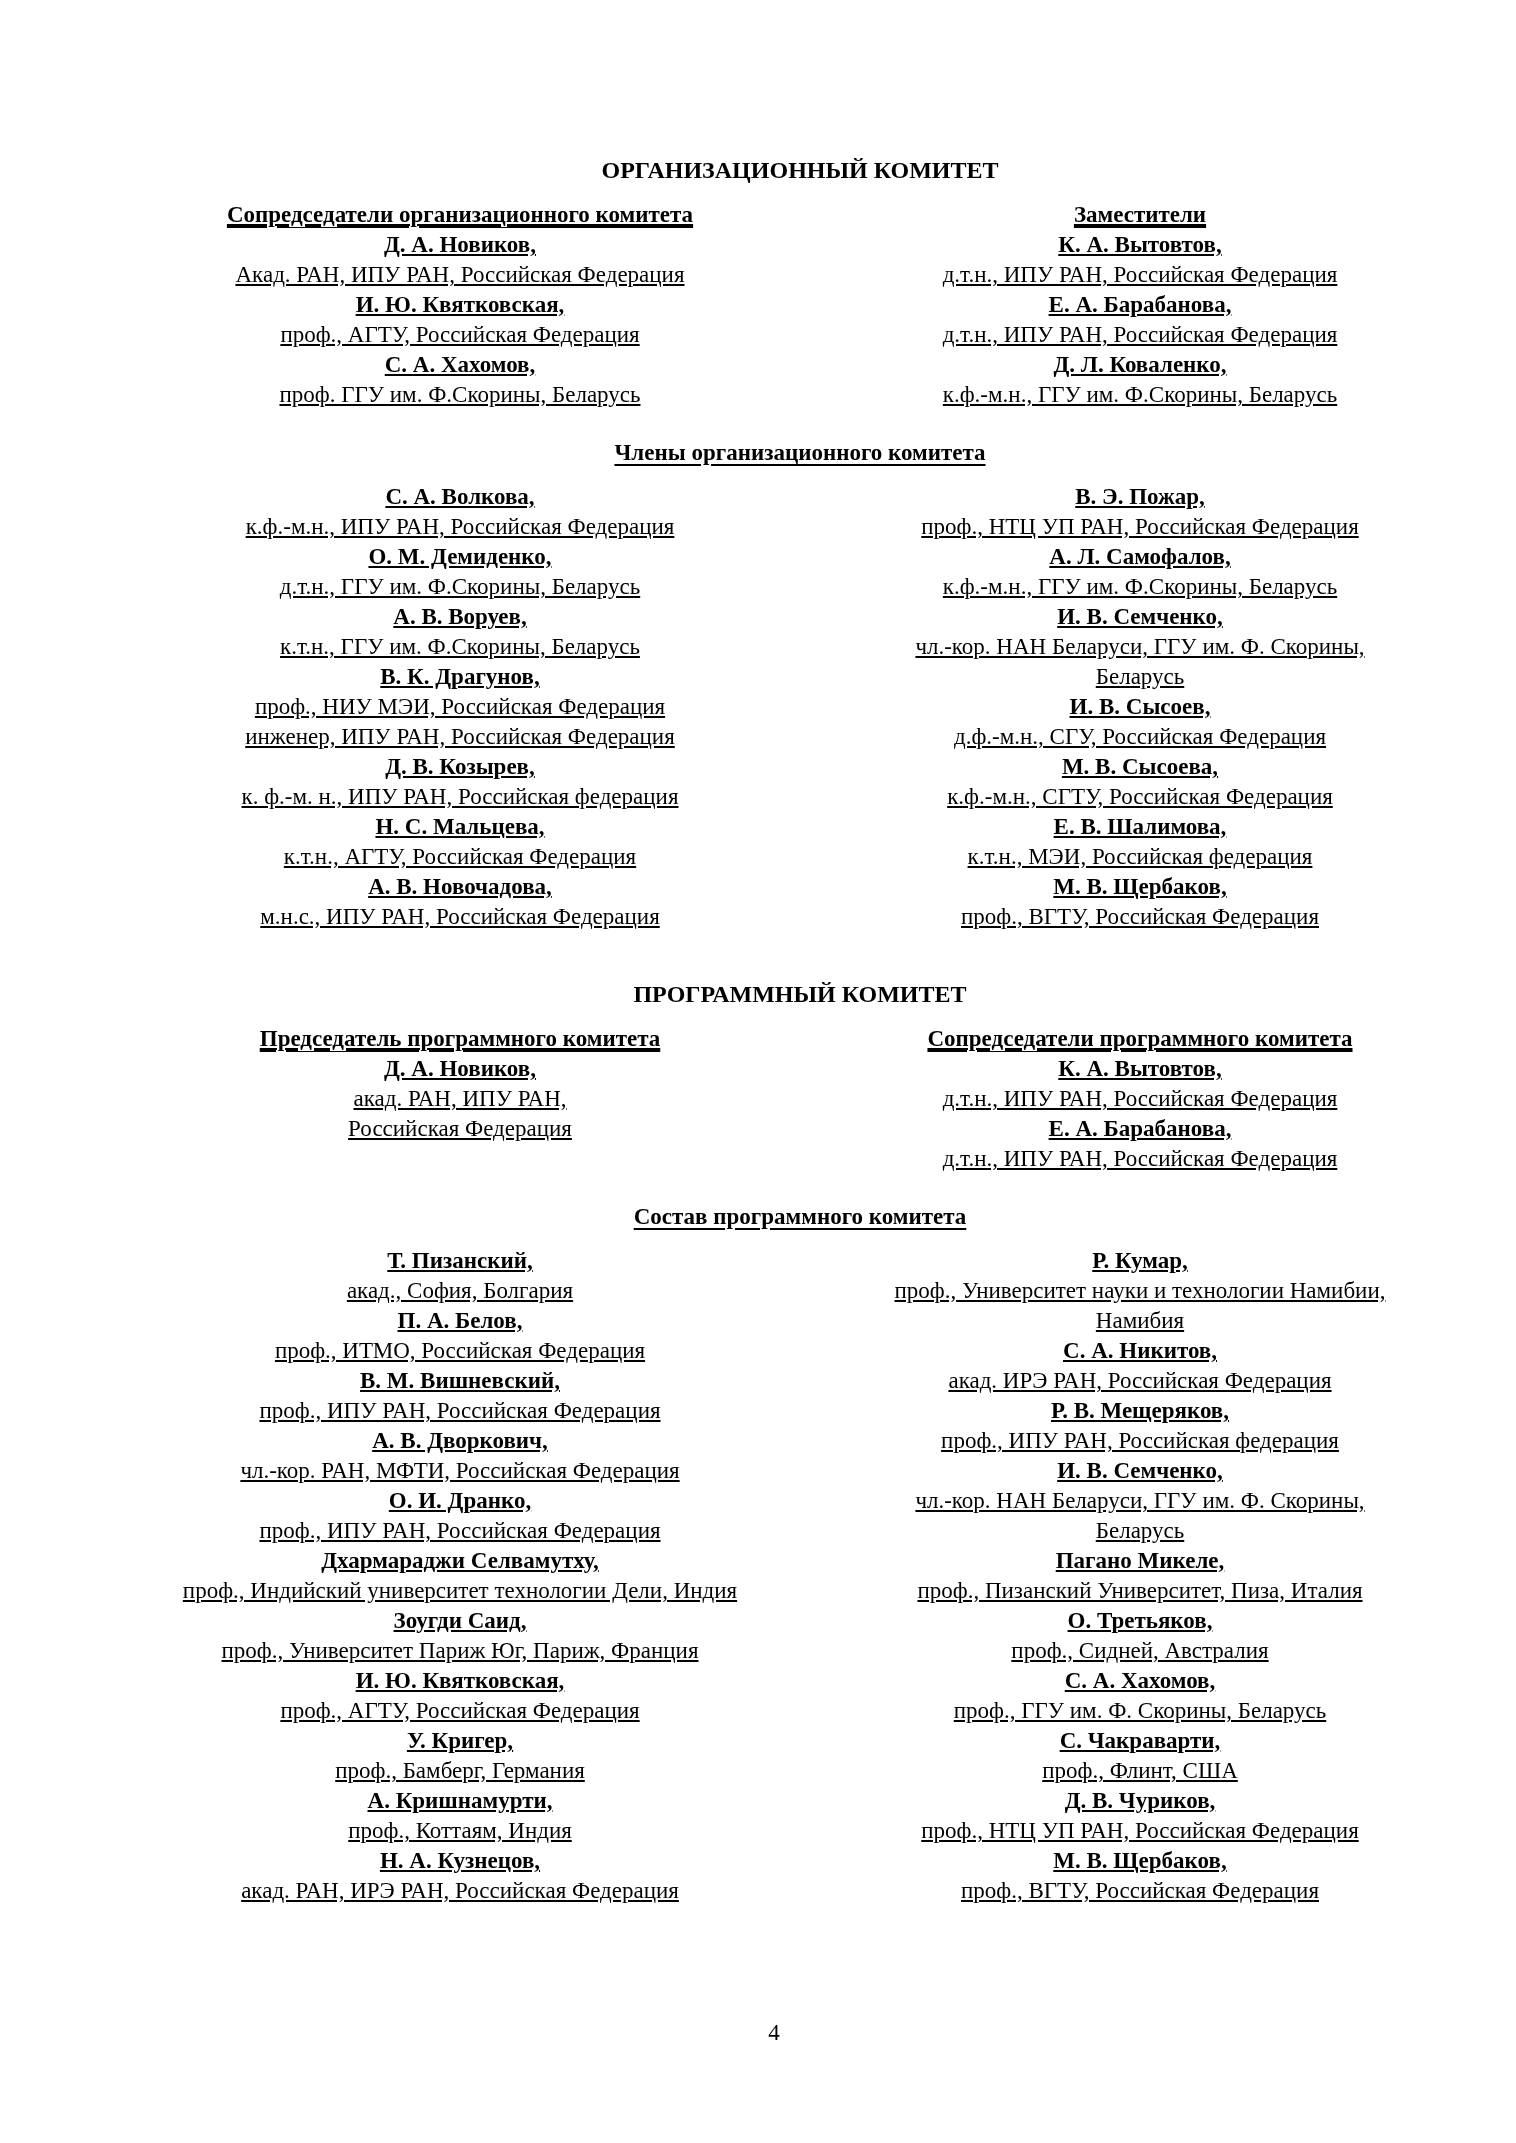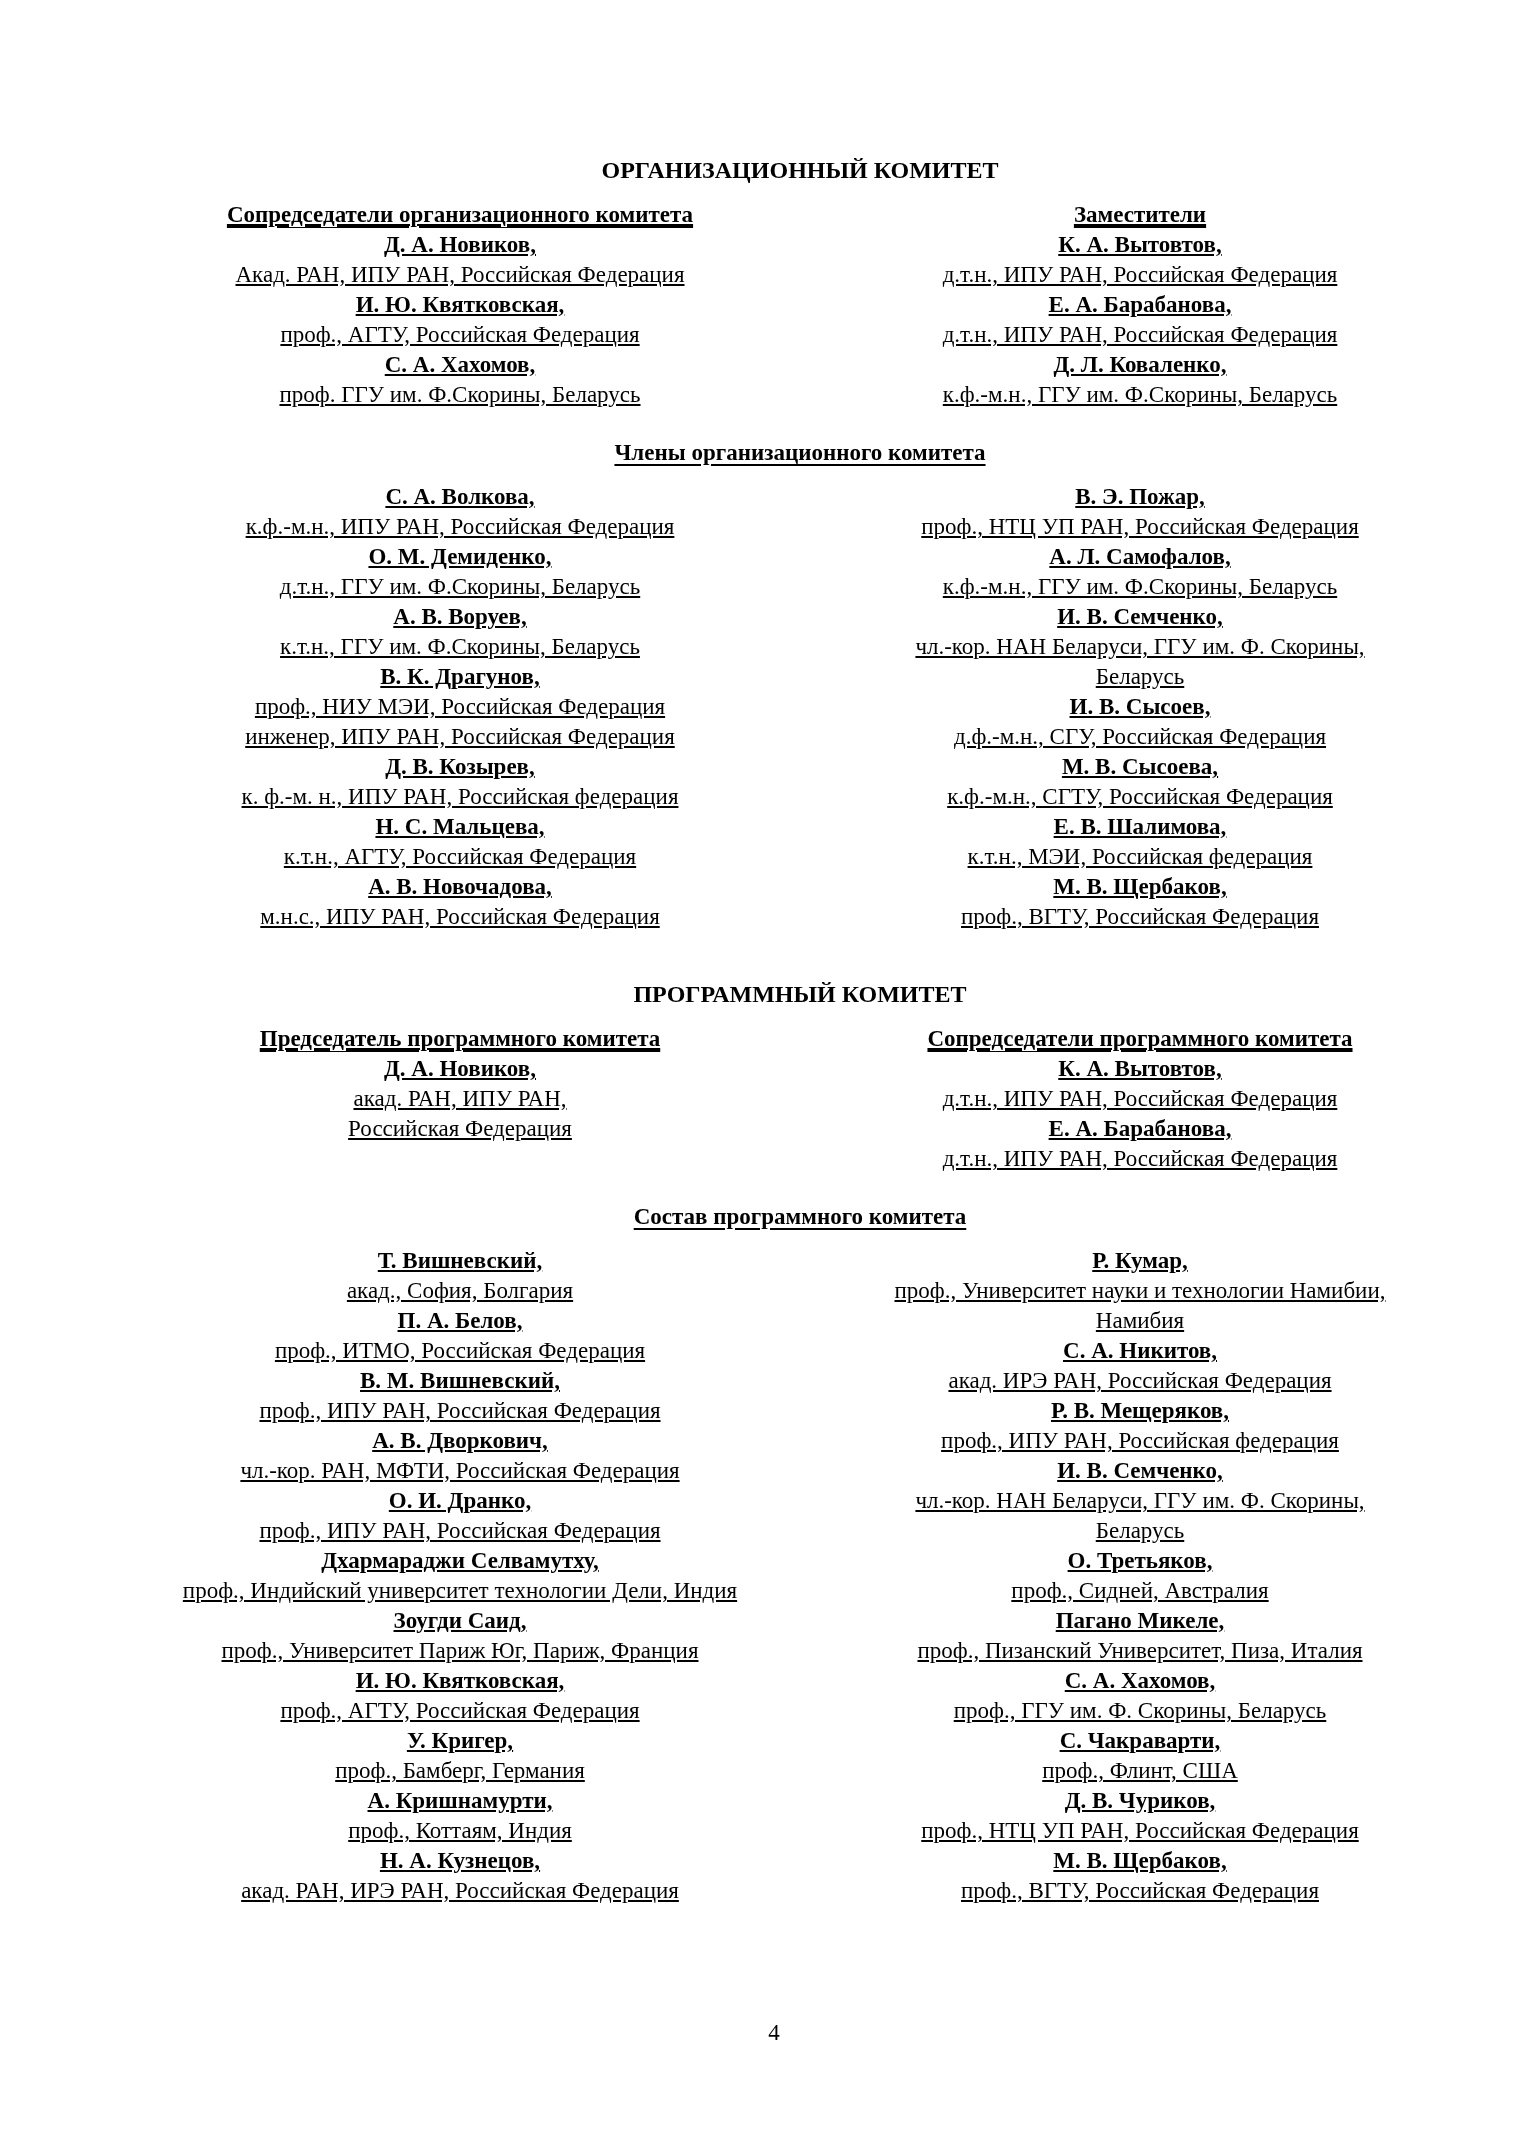--- a/index.html
+++ b/index.html
@@ -226,21 +226,21 @@
         </div>
     </div>
   </div>
 
   <div class="section-header">Состав программного комитета</div>
 
   <div class="columns">
     <div>
 
         <div class="member">
-          <div class="name">Т. Вишневский,</div>
+          <div class="name">Т. Пизанский,</div>
           <div class="affiliation">акад., София, Болгария</div>
         </div>
 
         <div class="member">
           <div class="name">П. А. Белов,</div>
           <div class="affiliation">проф., ИТМО, Российская Федерация</div>
         </div>
 
         <div class="member">
           <div class="name">В. М. Вишневский,</div>
@@ -305,30 +305,30 @@
           <div class="affiliation">проф., ИПУ РАН, Российская федерация</div>
         </div>
 
         <div class="member">
           <div class="name">И. В. Семченко,</div>
           <div class="affiliation">чл.-кор. НАН Беларуси, ГГУ им. Ф. Скорины,
 Беларусь</div>
         </div>
 
         <div class="member">
+          <div class="name">Пагано Микеле,</div>
+          <div class="affiliation">проф., Пизанский Университет, Пиза, Италия</div>
+        </div>
+
+        <div class="member">
           <div class="name">О. Третьяков,</div>
           <div class="affiliation">проф., Сидней, Австралия</div>
         </div>
 
         <div class="member">
-          <div class="name">Пагано Микеле,</div>
-          <div class="affiliation">проф., Пизанский Университет, Пиза, Италия</div>
-        </div>
-
-        <div class="member">
           <div class="name">С. А. Хахомов,</div>
           <div class="affiliation">проф., ГГУ им. Ф. Скорины, Беларусь</div>
         </div>
 
         <div class="member">
           <div class="name">С. Чакраварти,</div>
           <div class="affiliation">проф., Флинт, США</div>
         </div>
 
         <div class="member">

